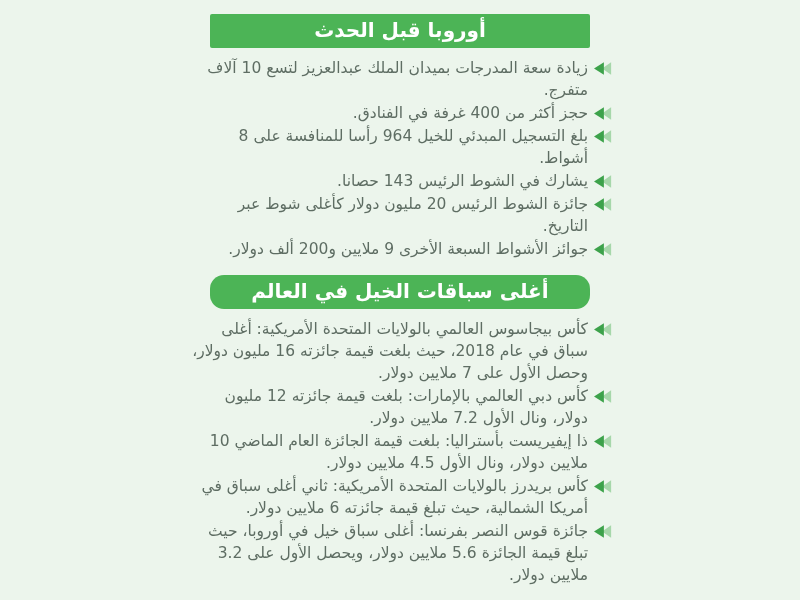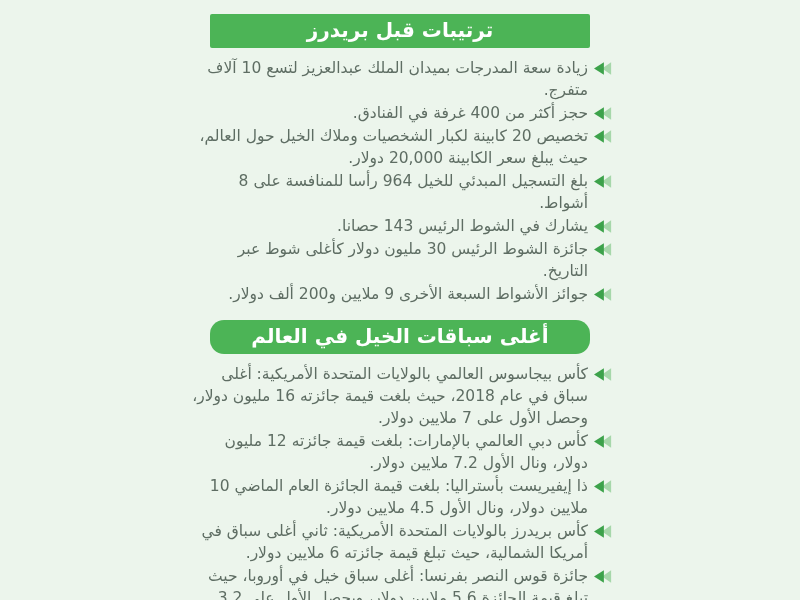--- a/index.html
+++ b/index.html
@@ -55,21 +55,21 @@
     font-size: 15.5px;
     line-height: 22px;
     text-align: right;
   }
 </style>
 </head>
 <body>
 
 <main class="infographic">
 
-  <div class="section-header header-1">ترتيبات قبل بريدرز</div>
+  <div class="section-header header-1">أوروبا قبل الحدث</div>
 
   <ul class="fact-list">
     <li class="fact-item">
       <svg class="marker" viewBox="0 0 20 14">
           <polygon points="19,0 19,14 9,7" fill="#a6d7aa"></polygon>
           <polygon points="11,0 11,14 0,7" fill="#3da24b"></polygon>
         </svg>
       <span class="fact-text">زيادة سعة المدرجات بميدان الملك عبدالعزيز لتسع 10 آلاف متفرج.</span>
     </li>
     <li class="fact-item">
@@ -77,42 +77,35 @@
           <polygon points="19,0 19,14 9,7" fill="#a6d7aa"></polygon>
           <polygon points="11,0 11,14 0,7" fill="#3da24b"></polygon>
         </svg>
       <span class="fact-text">حجز أكثر من 400 غرفة في الفنادق.</span>
     </li>
     <li class="fact-item">
       <svg class="marker" viewBox="0 0 20 14">
           <polygon points="19,0 19,14 9,7" fill="#a6d7aa"></polygon>
           <polygon points="11,0 11,14 0,7" fill="#3da24b"></polygon>
         </svg>
-      <span class="fact-text">تخصيص 20 كابينة لكبار الشخصيات وملاك الخيل حول العالم، حيث يبلغ سعر الكابينة 20,000 دولار.</span>
-    </li>
-    <li class="fact-item">
-      <svg class="marker" viewBox="0 0 20 14">
-          <polygon points="19,0 19,14 9,7" fill="#a6d7aa"></polygon>
-          <polygon points="11,0 11,14 0,7" fill="#3da24b"></polygon>
-        </svg>
       <span class="fact-text">بلغ التسجيل المبدئي للخيل 964 رأسا للمنافسة على 8 أشواط.</span>
     </li>
     <li class="fact-item">
       <svg class="marker" viewBox="0 0 20 14">
           <polygon points="19,0 19,14 9,7" fill="#a6d7aa"></polygon>
           <polygon points="11,0 11,14 0,7" fill="#3da24b"></polygon>
         </svg>
       <span class="fact-text">يشارك في الشوط الرئيس 143 حصانا.</span>
     </li>
     <li class="fact-item">
       <svg class="marker" viewBox="0 0 20 14">
           <polygon points="19,0 19,14 9,7" fill="#a6d7aa"></polygon>
           <polygon points="11,0 11,14 0,7" fill="#3da24b"></polygon>
         </svg>
-      <span class="fact-text">جائزة الشوط الرئيس 30 مليون دولار كأغلى شوط عبر التاريخ.</span>
+      <span class="fact-text">جائزة الشوط الرئيس 20 مليون دولار كأغلى شوط عبر التاريخ.</span>
     </li>
     <li class="fact-item">
       <svg class="marker" viewBox="0 0 20 14">
           <polygon points="19,0 19,14 9,7" fill="#a6d7aa"></polygon>
           <polygon points="11,0 11,14 0,7" fill="#3da24b"></polygon>
         </svg>
       <span class="fact-text">جوائز الأشواط السبعة الأخرى 9 ملايين و200 ألف دولار.</span>
     </li>
   </ul>
 

